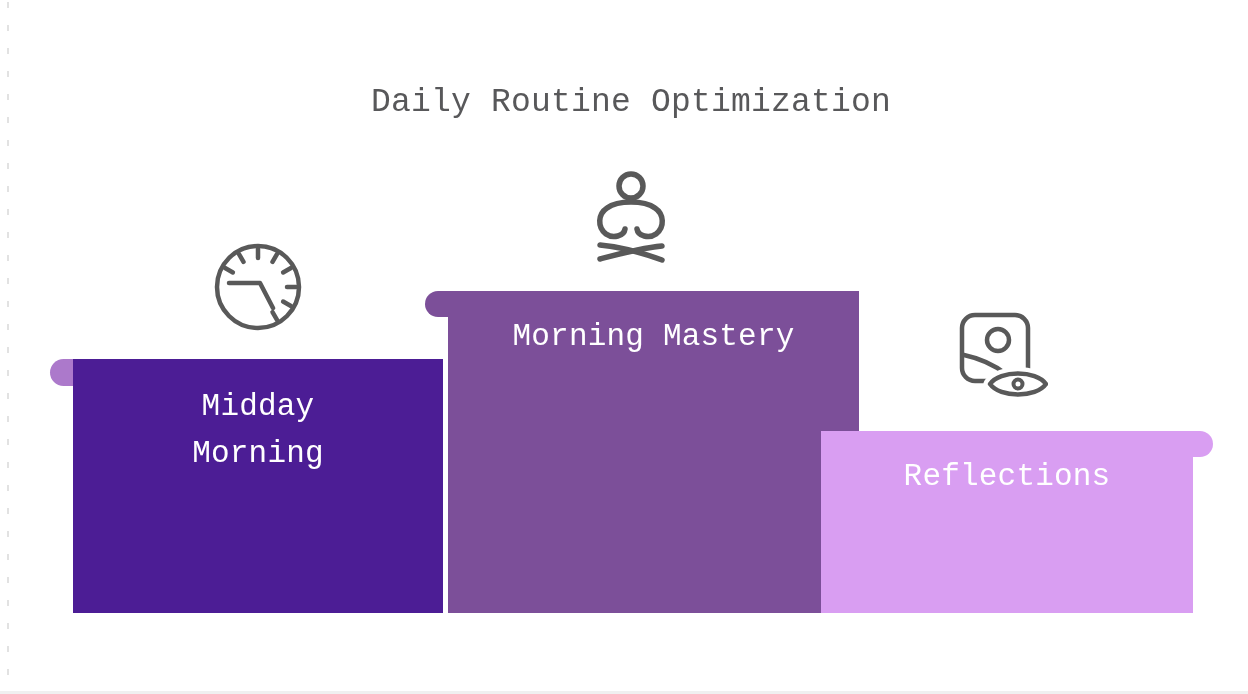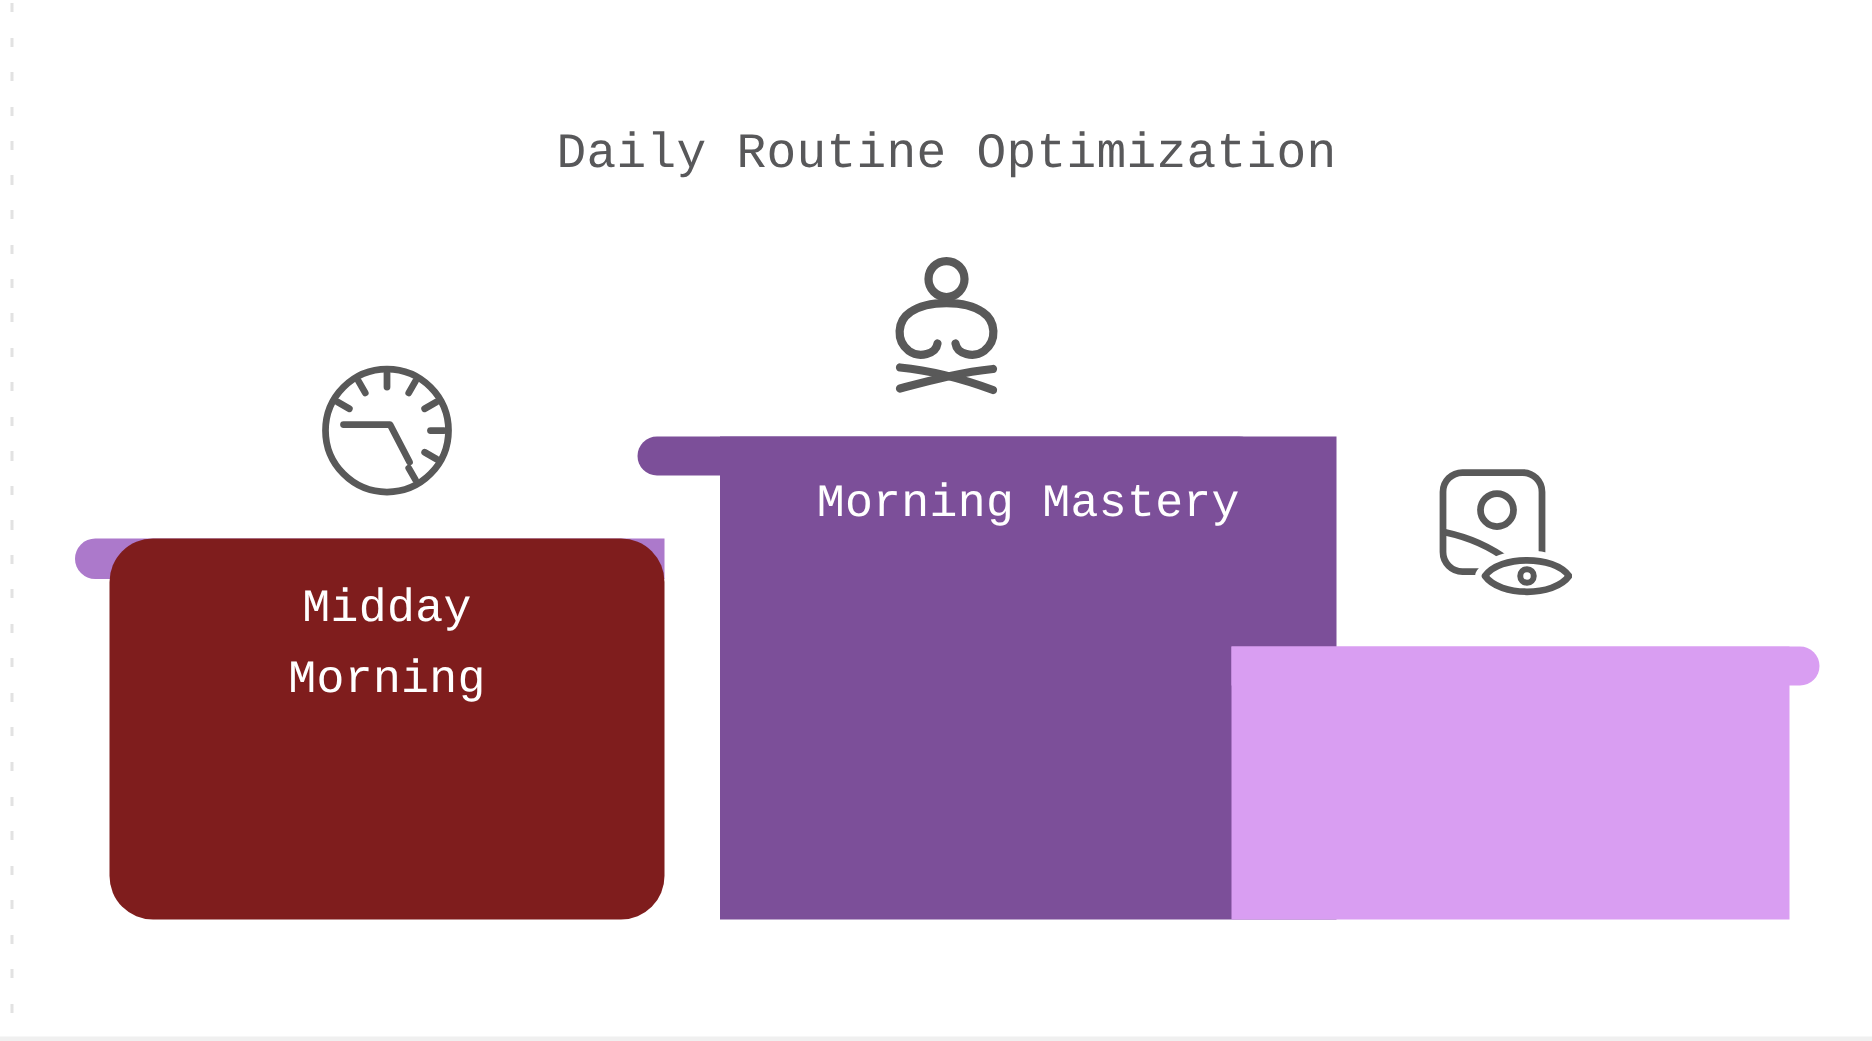--- a/index.html
+++ b/index.html
@@ -30,21 +30,21 @@
     font-weight: 500;
     letter-spacing: 0.2px;
     white-space: nowrap;
   }
   .step-cap, .step-body { position: absolute; }
   
   .cap-midday  { left: 50px;  top: 359px; width: 393px; height: 27px; border-radius: 14px 0 0 14px; }
   .body-midday { left: 73px;  top: 359px; width: 370px; height: 254px; }
   
   .cap-morning  { left: 425px; top: 291px; width: 414px; height: 26px; border-radius: 13px; }
-  .body-morning { left: 448px; top: 291px; width: 411px; height: 322px; margin-left: 32px; }
+  .body-morning { left: 448px; top: 291px; width: 411px; height: 322px; }
   
   .cap-evening  { left: 821px; top: 431px; width: 392px; height: 26px; border-radius: 0 13px 13px 0; }
   .body-evening { left: 821px; top: 431px; width: 372px; height: 182px; }
 
   .step-label {
     position: absolute;
     width: 100%;
     text-align: center;
     font-size: 31px;
     font-weight: 500;
@@ -99,40 +99,41 @@
       <circle cx="50" cy="40" r="11"></circle>
       <path d="M16 55 C30 58 45 64 58 74"></path>
       <path d="M42 84 C52 70 88 70 98 84 C88 98 52 98 42 84 Z" stroke="#ffffff" stroke-width="13" fill="#ffffff"></path>
       <path d="M42 84 C52 70 88 70 98 84 C88 98 52 98 42 84 Z" fill="#ffffff"></path>
       <circle cx="70" cy="84" r="4.5" stroke-width="4"></circle>
     </svg>
   </div>
 
   <div>
     <div class="step-cap cap-midday" style="background-color: rgb(172, 121, 203);"></div>
-    <div class="step-body body-midday" style="background-color: #7f1d1d; border-radius: 29px;">
+    <div class="step-body body-midday" style="background-color: #4c1d95;">
       <div class="step-label label-midday" style="color: rgb(255, 255, 255);">
         <div>Midday</div>
         <div>Morning</div>
       </div>
     </div>
   </div>
 
   <div>
     <div class="step-cap cap-morning" style="background-color: rgb(124, 79, 153);"></div>
     <div class="step-body body-morning" style="background-color: rgb(124, 79, 153);">
       <div class="step-label label-morning" style="color: rgb(255, 255, 255);">
         <div>Morning Mastery</div>
       </div>
     </div>
   </div>
 
   <div>
     <div class="step-cap cap-evening" style="background-color: rgb(217, 158, 242);"></div>
     <div class="step-body body-evening" style="background-color: rgb(217, 158, 242);">
       <div class="step-label label-evening" style="color: rgb(255, 255, 255);">
+        <div>Reflections</div>
       </div>
     </div>
   </div>
 
   <div class="bottom-rule" style="background-color: rgb(240, 240, 240);"></div>
 
 </div>
 
 </body></html>

